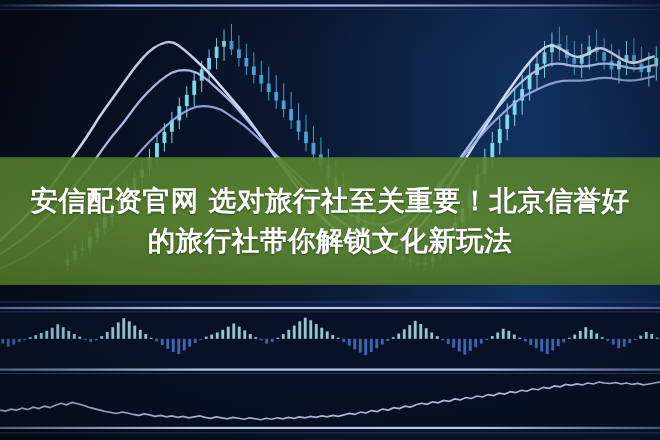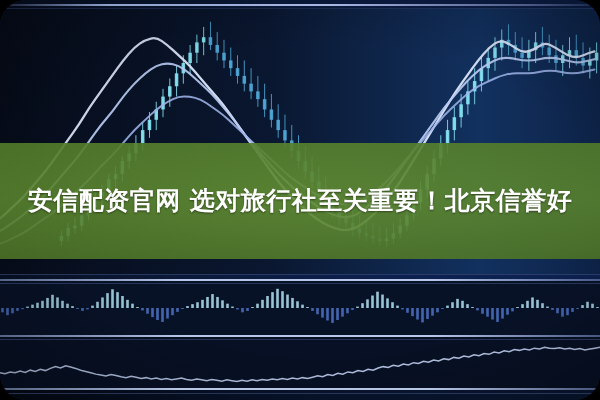--- a/index.html
+++ b/index.html
@@ -7,21 +7,20 @@
     padding: 0;
     background: #000;
   }
   #banner {
     position: relative;
     width: 600px;
     height: 400px;
     overflow: hidden;
     background: #060b16;
     font-family: "DejaVu Sans", "Liberation Sans", sans-serif;
-    border-radius: 26px;
   }
 
   
   .bg-base {
     position: absolute;
     inset: 0;
     background:
       radial-gradient(120% 95% at 82% 40%, #12306a 0%, #0d2150 32%, #091733 58%, #060e20 80%, #04080f 100%),
       linear-gradient(180deg, #070d1c 0%, #0a152e 45%, #061021 100%);
   }
@@ -455,15 +454,16 @@
   <div class="sep-thin t2"></div>
   <div class="sep s2"></div>
   <div class="sep-thin t3"></div>
   <div class="sep s3"></div>
   <div class="sep-thin t4"></div>
 
   <div class="green-band"></div>
 
   <div class="headline">
     <div class="line">安信配资官网 选对旅行社至关重要！北京信誉好</div>
+    <div class="line">的旅行社带你解锁文化新玩法</div>
   </div>
 
 </div>
 
 </body></html>

